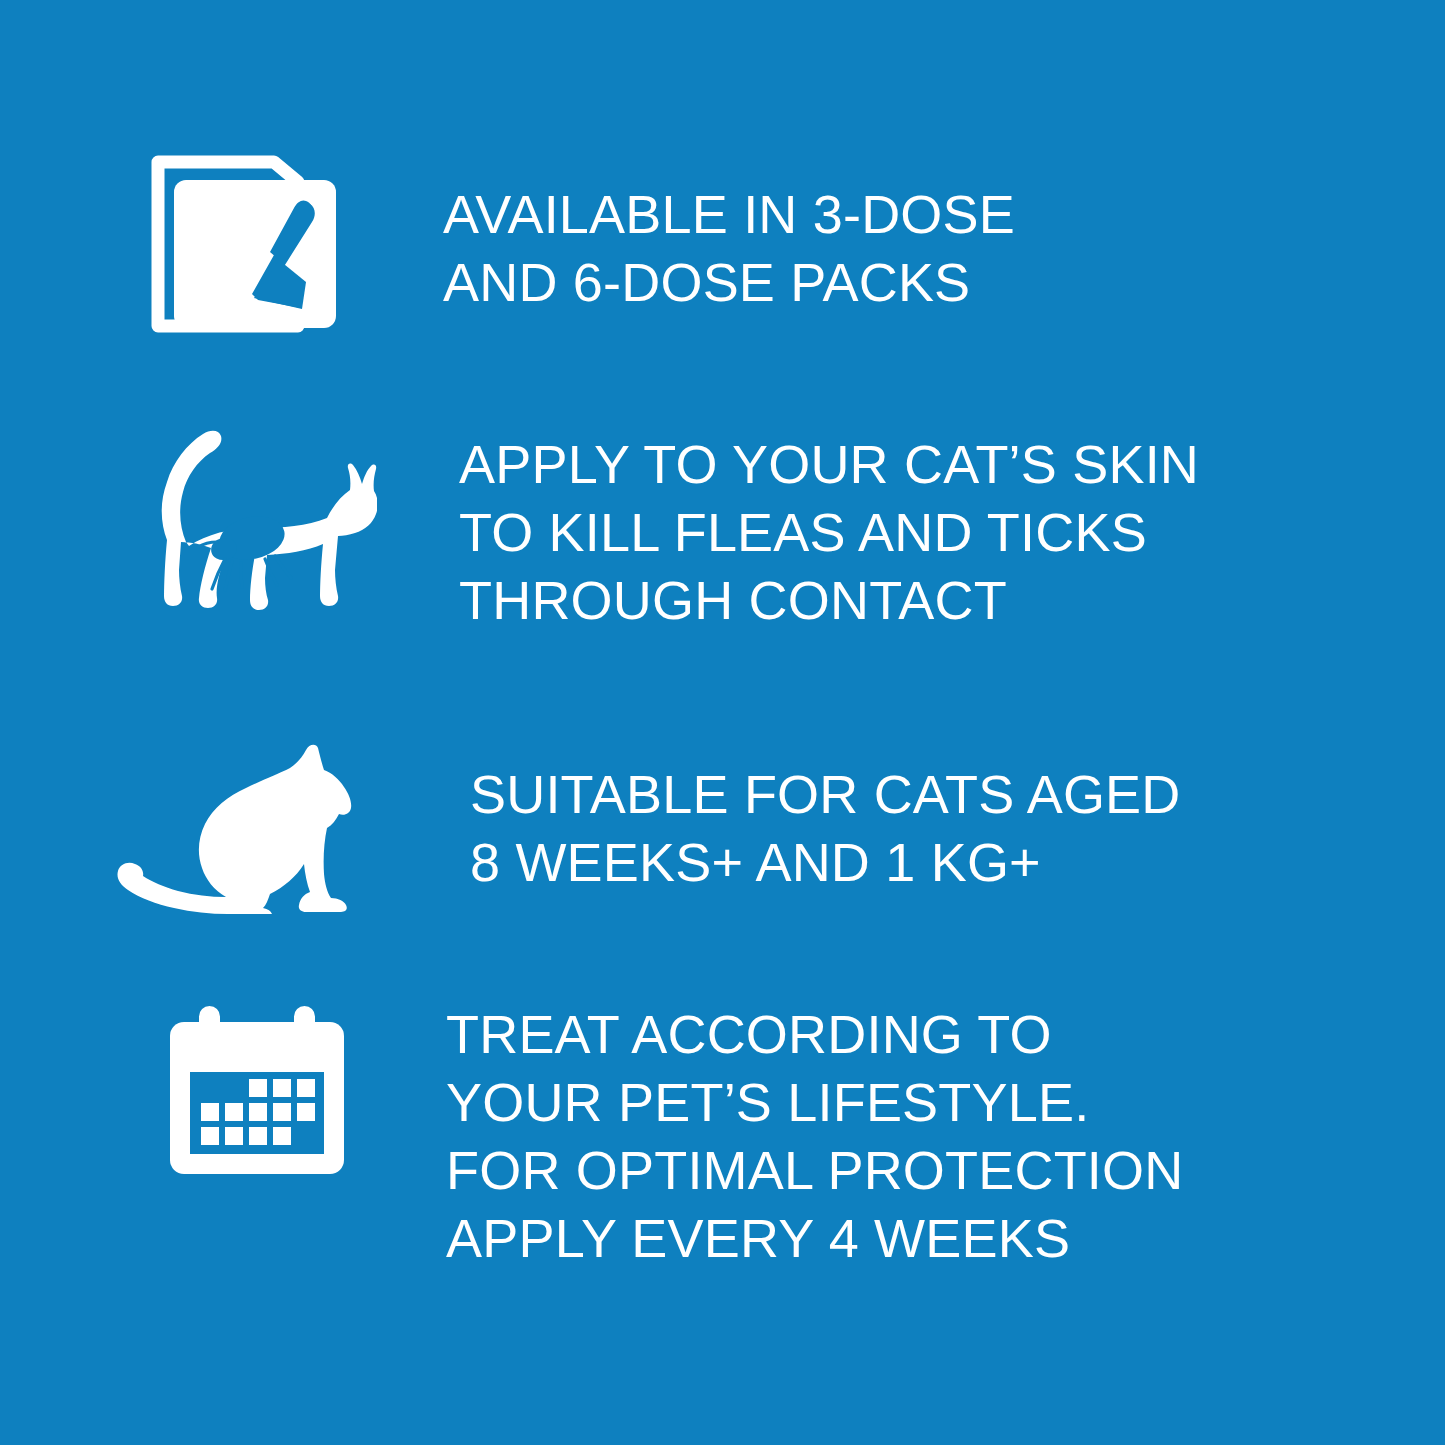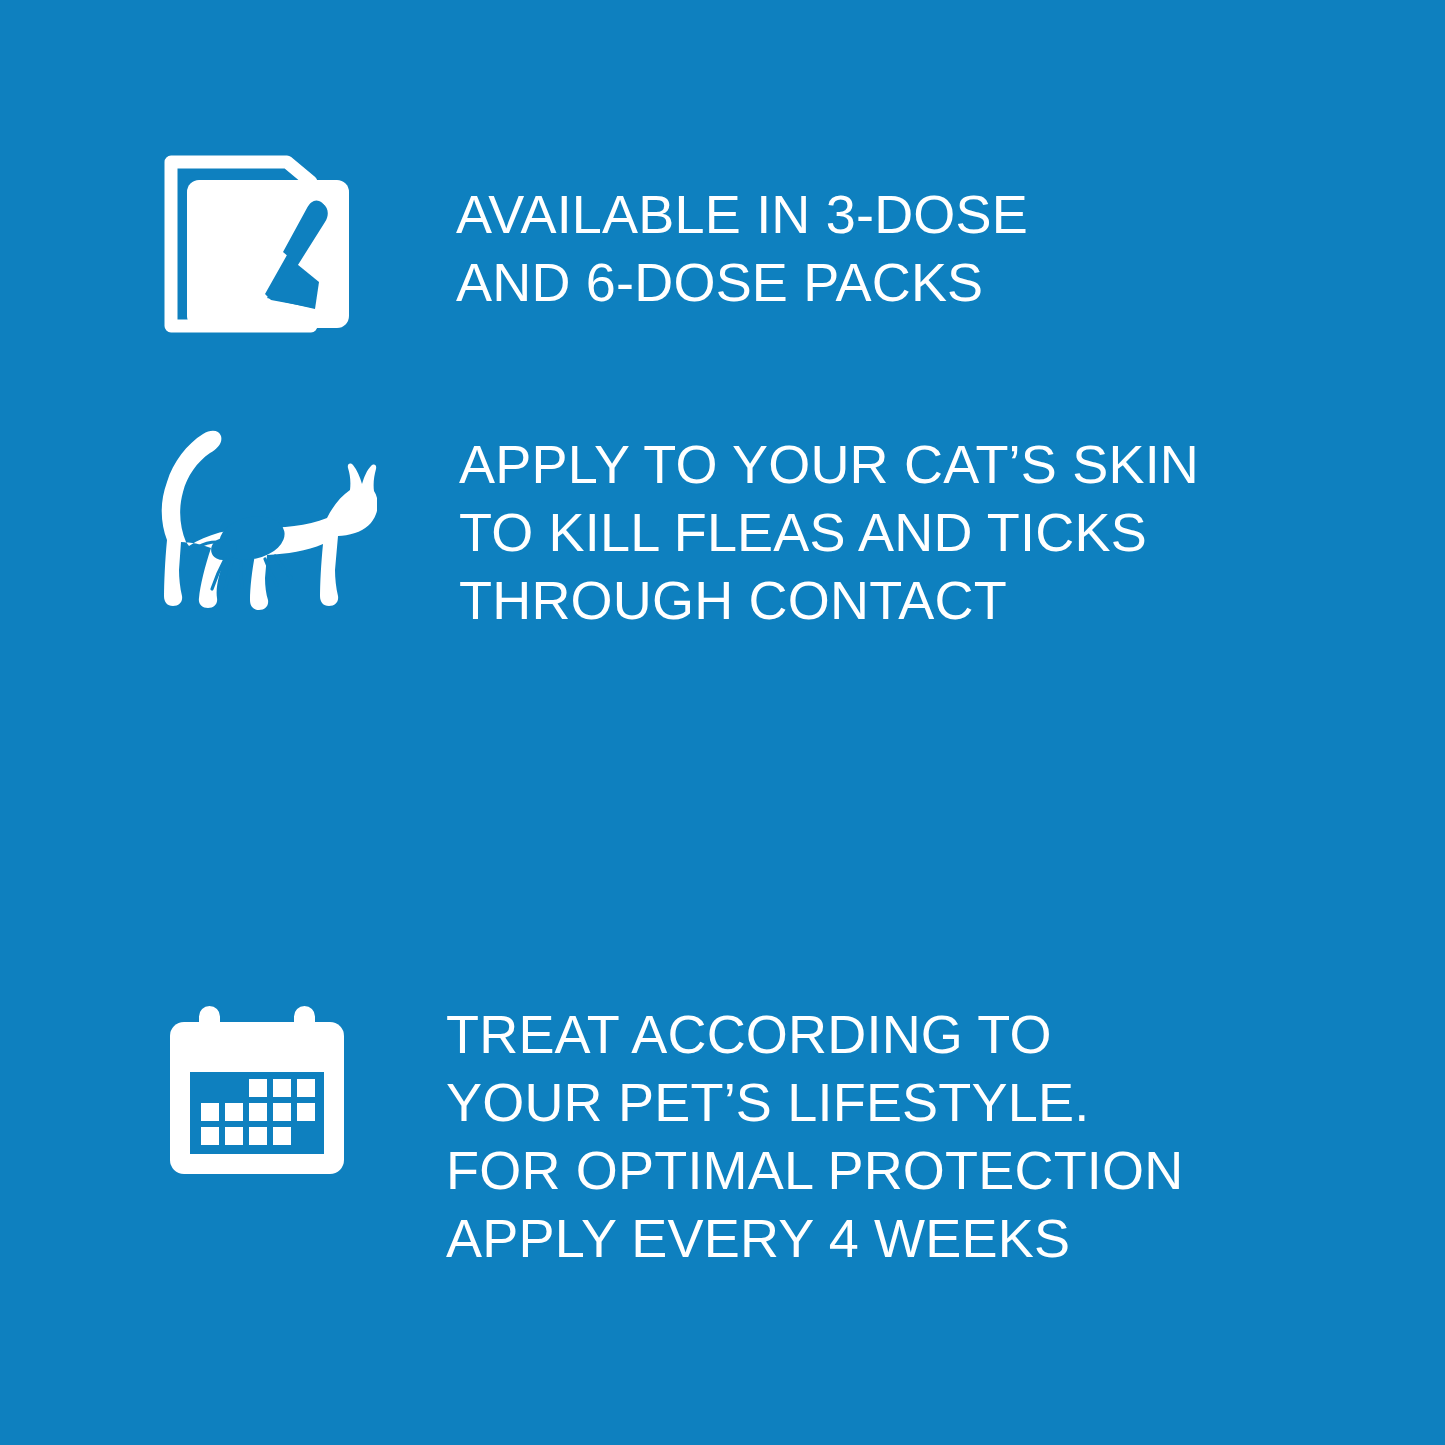--- a/index.html
+++ b/index.html
@@ -39,21 +39,21 @@
     font-family: "Liberation Sans", sans-serif;
     font-weight: 400;
     font-size: 54px;
     line-height: 68px;
     letter-spacing: 0.2px;
     white-space: pre-line;
     text-transform: uppercase;
   }
 
   
-  #row-packs      { left: 159px; top: 148px;  width: 1160px; }
+  #row-packs      { left: 146px; top: 148px;  width: 1160px; }
   #row-packs .text-cell  { margin-left: 77px; margin-top: 32px; }
 
   #row-apply      { left: 145px; top: 418px;  width: 1160px; justify-content: flex-end; }
   #row-apply .text-cell  { margin-left: 82px; margin-top: 12px; }
 
   #row-age        { left: 110px; top: 742px;  width: 1190px; }
   #row-age .text-cell    { margin-left: 112px; margin-top: 18px; }
 
   #row-schedule   { left: 166px; top: 1000px; width: 1160px; }
   #row-schedule .text-cell { margin-left: 98px; }
@@ -142,20 +142,61 @@
           <path d="M130 138 C136 147 141 154 146 160"></path>
           <path d="M72 124 C64 124 58 126 53 129"></path>
         </g>
       </svg>
     </div>
     <div class="text-cell">APPLY TO YOUR CAT’S SKIN
 TO KILL FLEAS AND TICKS
 THROUGH CONTACT</div>
   </div>
 
+  <div class="feature-row" id="row-age">
+    <div class="icon-cell">
+      <svg width="248" height="176" viewBox="0 0 248 176" aria-hidden="true">
+        <path fill="#FFFFFF" d="
+          M 208 6
+          C 210 14 212 22 214 28
+          C 222 31 229 37 234 45
+          C 239 52 242 60 241 66
+          C 240 72 234 74 229 72
+          C 226 78 222 83 217 86
+          C 214 100 213 116 214 132
+          C 215 142 217 150 221 156
+          C 228 156 234 159 236 163
+          C 238 167 236 170 231 170
+          L 196 170
+          C 191 170 188 167 189 163
+          C 190 157 194 152 200 150
+          C 197 142 195 132 194 122
+          C 186 135 174 145 160 152
+          C 158 158 156 163 153 166
+          C 158 167 161 169 162 172
+          L 118 172
+          C 100 172 82 170 64 166
+          C 46 162 30 156 18 148
+          C 10 143 6 136 8 129
+          C 10 122 18 119 25 122
+          C 31 124 34 129 33 134
+          C 42 140 54 145 68 149
+          C 84 153 100 155 116 155
+          C 104 148 96 138 92 126
+          C 87 112 88 96 95 82
+          C 103 66 118 54 136 46
+          C 152 38 168 32 180 26
+          C 186 22 192 16 196 8
+          C 199 2 206 1 208 6
+          Z"></path>
+      </svg>
+    </div>
+    <div class="text-cell">SUITABLE FOR CATS AGED
+8 WEEKS+ AND 1 KG+</div>
+  </div>
 
   <div class="feature-row" id="row-schedule">
     <div class="icon-cell">
       <svg width="182" height="178" viewBox="0 0 182 178" aria-hidden="true">
 
         <rect x="31" y="4" width="25" height="44" rx="12.5" ry="12.5" fill="#FFFFFF" stroke="#0E80BF" stroke-width="4"></rect>
         <rect x="126" y="4" width="25" height="44" rx="12.5" ry="12.5" fill="#FFFFFF" stroke="#0E80BF" stroke-width="4"></rect>
 
         <rect x="4" y="22" width="174" height="152" rx="14" ry="14" fill="#FFFFFF"></rect>
 

